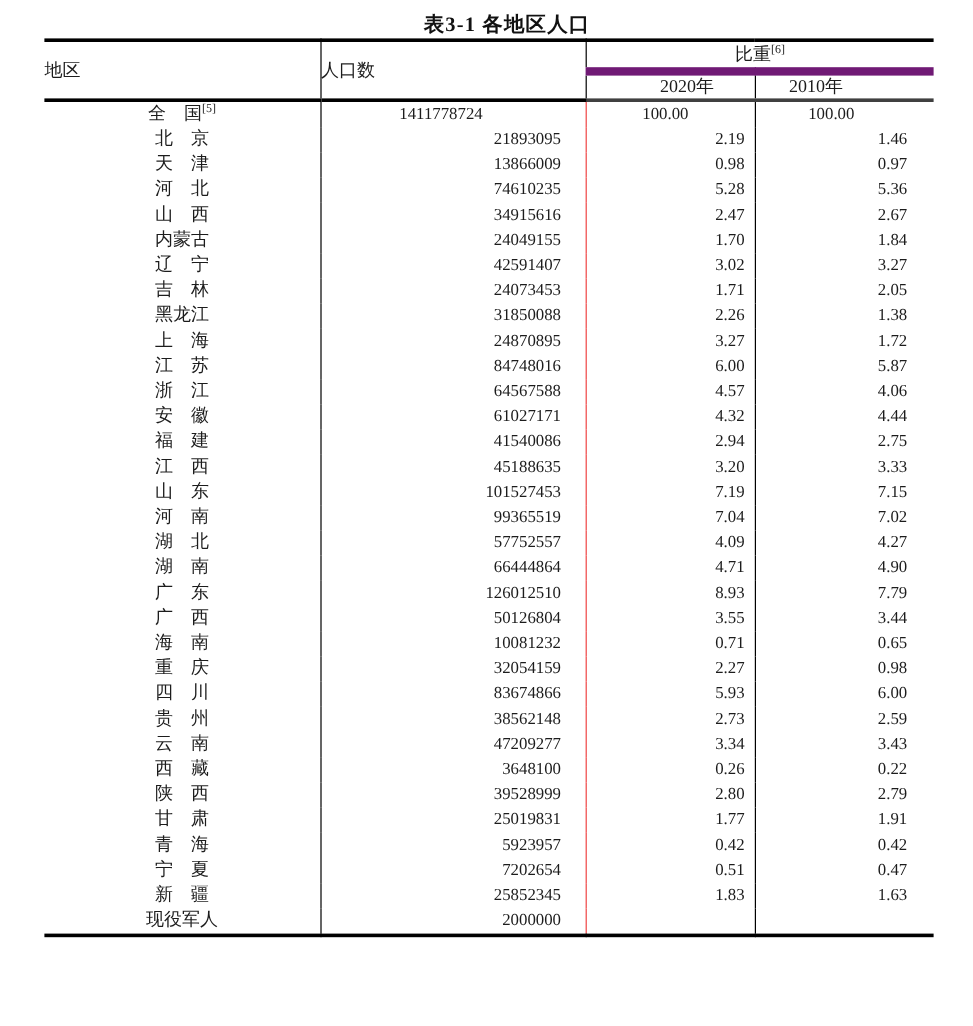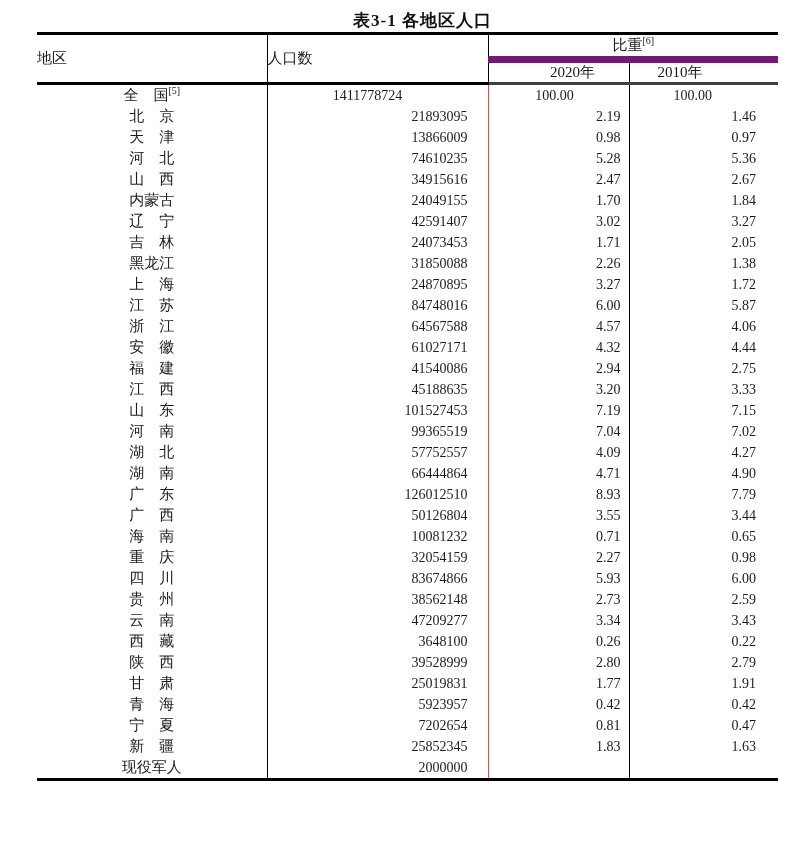--- a/index.html
+++ b/index.html
@@ -261,21 +261,21 @@
         </tr>
         <tr>
           <td class="region">青　海</td>
           <td class="pop">5923957</td>
           <td class="s20">0.42</td>
           <td class="s10">0.42</td>
         </tr>
         <tr>
           <td class="region">宁　夏</td>
           <td class="pop">7202654</td>
-          <td class="s20">0.81</td>
+          <td class="s20">0.51</td>
           <td class="s10">0.47</td>
         </tr>
         <tr>
           <td class="region">新　疆</td>
           <td class="pop">25852345</td>
           <td class="s20">1.83</td>
           <td class="s10">1.63</td>
         </tr>
         <tr>
           <td class="region">现役军人</td>

